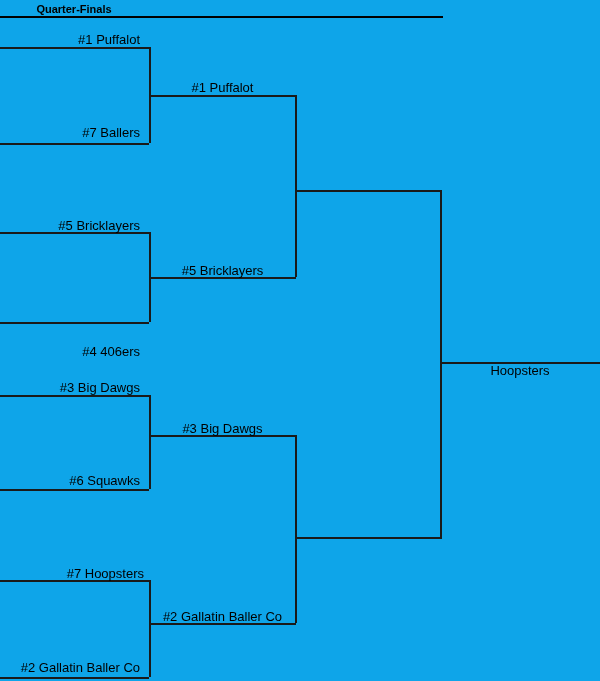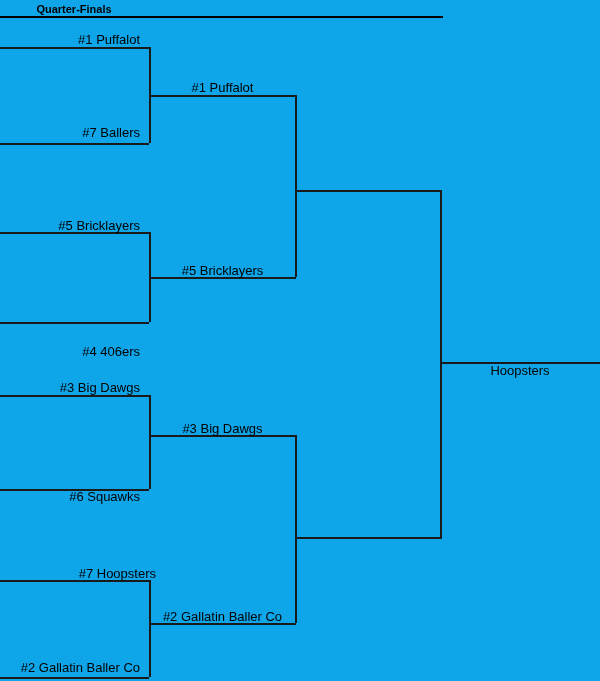--- a/index.html
+++ b/index.html
@@ -72,23 +72,23 @@
       <div class="slot-label right" style="left: 0px; top: 33px; width: 140px; color: rgb(0, 0, 0);">#1 Puffalot</div>
       <div class="hline" style="left: 0px; top: 143px; width: 149px; border-top-color: rgb(26, 26, 26);"></div>
       <div class="slot-label right" style="left: 0px; top: 126px; width: 140px; color: rgb(0, 0, 0);">#7 Ballers</div>
       <div class="hline" style="left: 0px; top: 232px; width: 149px; border-top-color: rgb(26, 26, 26);"></div>
       <div class="slot-label right" style="left: 0px; top: 219px; width: 140px; color: rgb(0, 0, 0);">#5 Bricklayers</div>
       <div class="hline" style="left: 0px; top: 322px; width: 149px; border-top-color: rgb(26, 26, 26);"></div>
       <div class="slot-label right" style="left: 0px; top: 315px; width: 140px; color: rgb(0, 0, 0); margin-top: 30px;">#4 406ers</div>
       <div class="hline" style="left: 0px; top: 395px; width: 149px; border-top-color: rgb(26, 26, 26);"></div>
       <div class="slot-label right" style="left: 0px; top: 381px; width: 140px; color: rgb(0, 0, 0);">#3 Big Dawgs</div>
       <div class="hline" style="left: 0px; top: 489px; width: 149px; border-top-color: rgb(26, 26, 26);"></div>
-      <div class="slot-label right" style="left: 0px; top: 474px; width: 140px; color: rgb(0, 0, 0); margin-top: 16px;">#6 Squawks</div>
+      <div class="slot-label right" style="left: 0px; top: 474px; width: 140px; color: rgb(0, 0, 0);">#6 Squawks</div>
       <div class="hline" style="left: 0px; top: 580px; width: 149px; border-top-color: rgb(26, 26, 26);"></div>
-      <div class="slot-label right" style="left: 16px; top: 567px; width: 140px; color: rgb(0, 0, 0);">#7 Hoopsters</div>
+      <div class="slot-label right" style="left: 4px; top: 567px; width: 140px; color: rgb(0, 0, 0);">#7 Hoopsters</div>
       <div class="hline" style="left: 0px; top: 677px; width: 149px; border-top-color: rgb(26, 26, 26);"></div>
       <div class="slot-label right" style="left: 0px; top: 661px; width: 140px; color: rgb(0, 0, 0);">#2 Gallatin Baller Co</div>
       <div class="vline" style="left: 149px; top: 47px; height: 96px; border-left-color: rgb(26, 26, 26);"></div>
       <div class="vline" style="left: 149px; top: 232px; height: 90px; border-left-color: rgb(26, 26, 26);"></div>
       <div class="vline" style="left: 149px; top: 395px; height: 94px; border-left-color: rgb(26, 26, 26);"></div>
       <div class="vline" style="left: 149px; top: 580px; height: 97px; border-left-color: rgb(26, 26, 26);"></div>
       <div class="hline" style="left: 149px; top: 95px; width: 147px; border-top-color: rgb(26, 26, 26);"></div>
       <div class="slot-label center" style="left: 150px; top: 81px; width: 145px; color: rgb(0, 0, 0);">#1 Puffalot</div>
       <div class="hline" style="left: 149px; top: 277px; width: 147px; border-top-color: rgb(26, 26, 26);"></div>
       <div class="slot-label center" style="left: 150px; top: 264px; width: 145px; color: rgb(0, 0, 0);">#5 Bricklayers</div>

